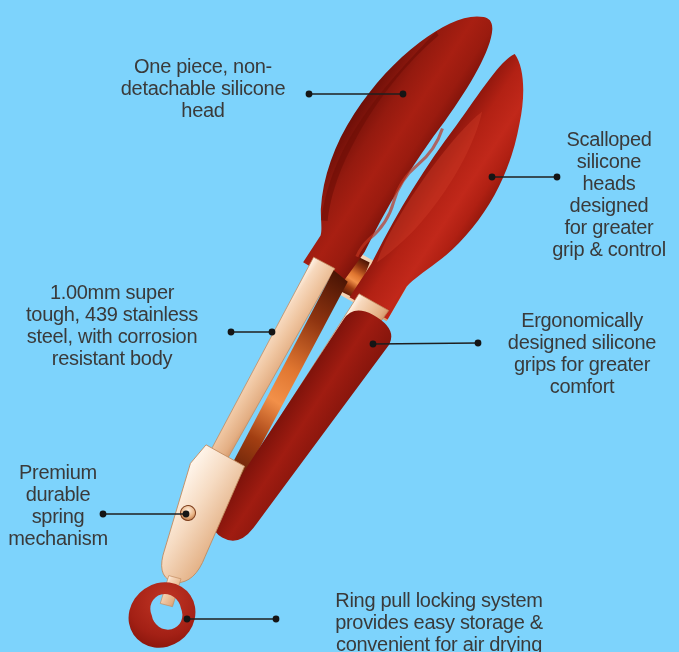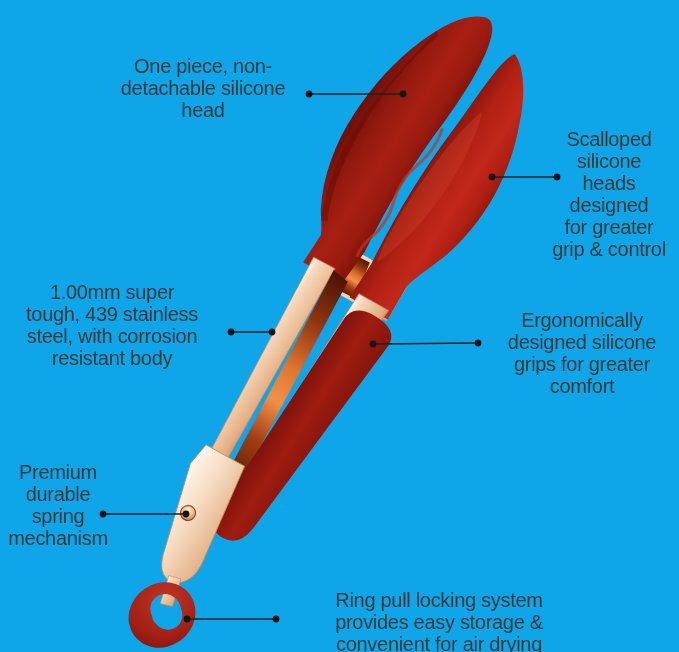--- a/index.html
+++ b/index.html
@@ -1,20 +1,20 @@
 <!DOCTYPE html>
 <html><head>
 <meta charset="utf-8">
 <style>
   html, body { margin: 0; padding: 0; background: #ffffff; }
   #stage {
     position: relative;
     width: 679px;
     height: 652px;
-    background: #0ea5e9;
+    background: #7dd3fc;
     overflow: hidden;
     font-family: "Liberation Sans", "DejaVu Sans", sans-serif;
   }
   #tong-svg { position: absolute; inset: 0; }
   .label {
     position: absolute;
     color: #3a3a3a;
     font-size: 20px;
     line-height: 22px;
     letter-spacing: -0.3px;

